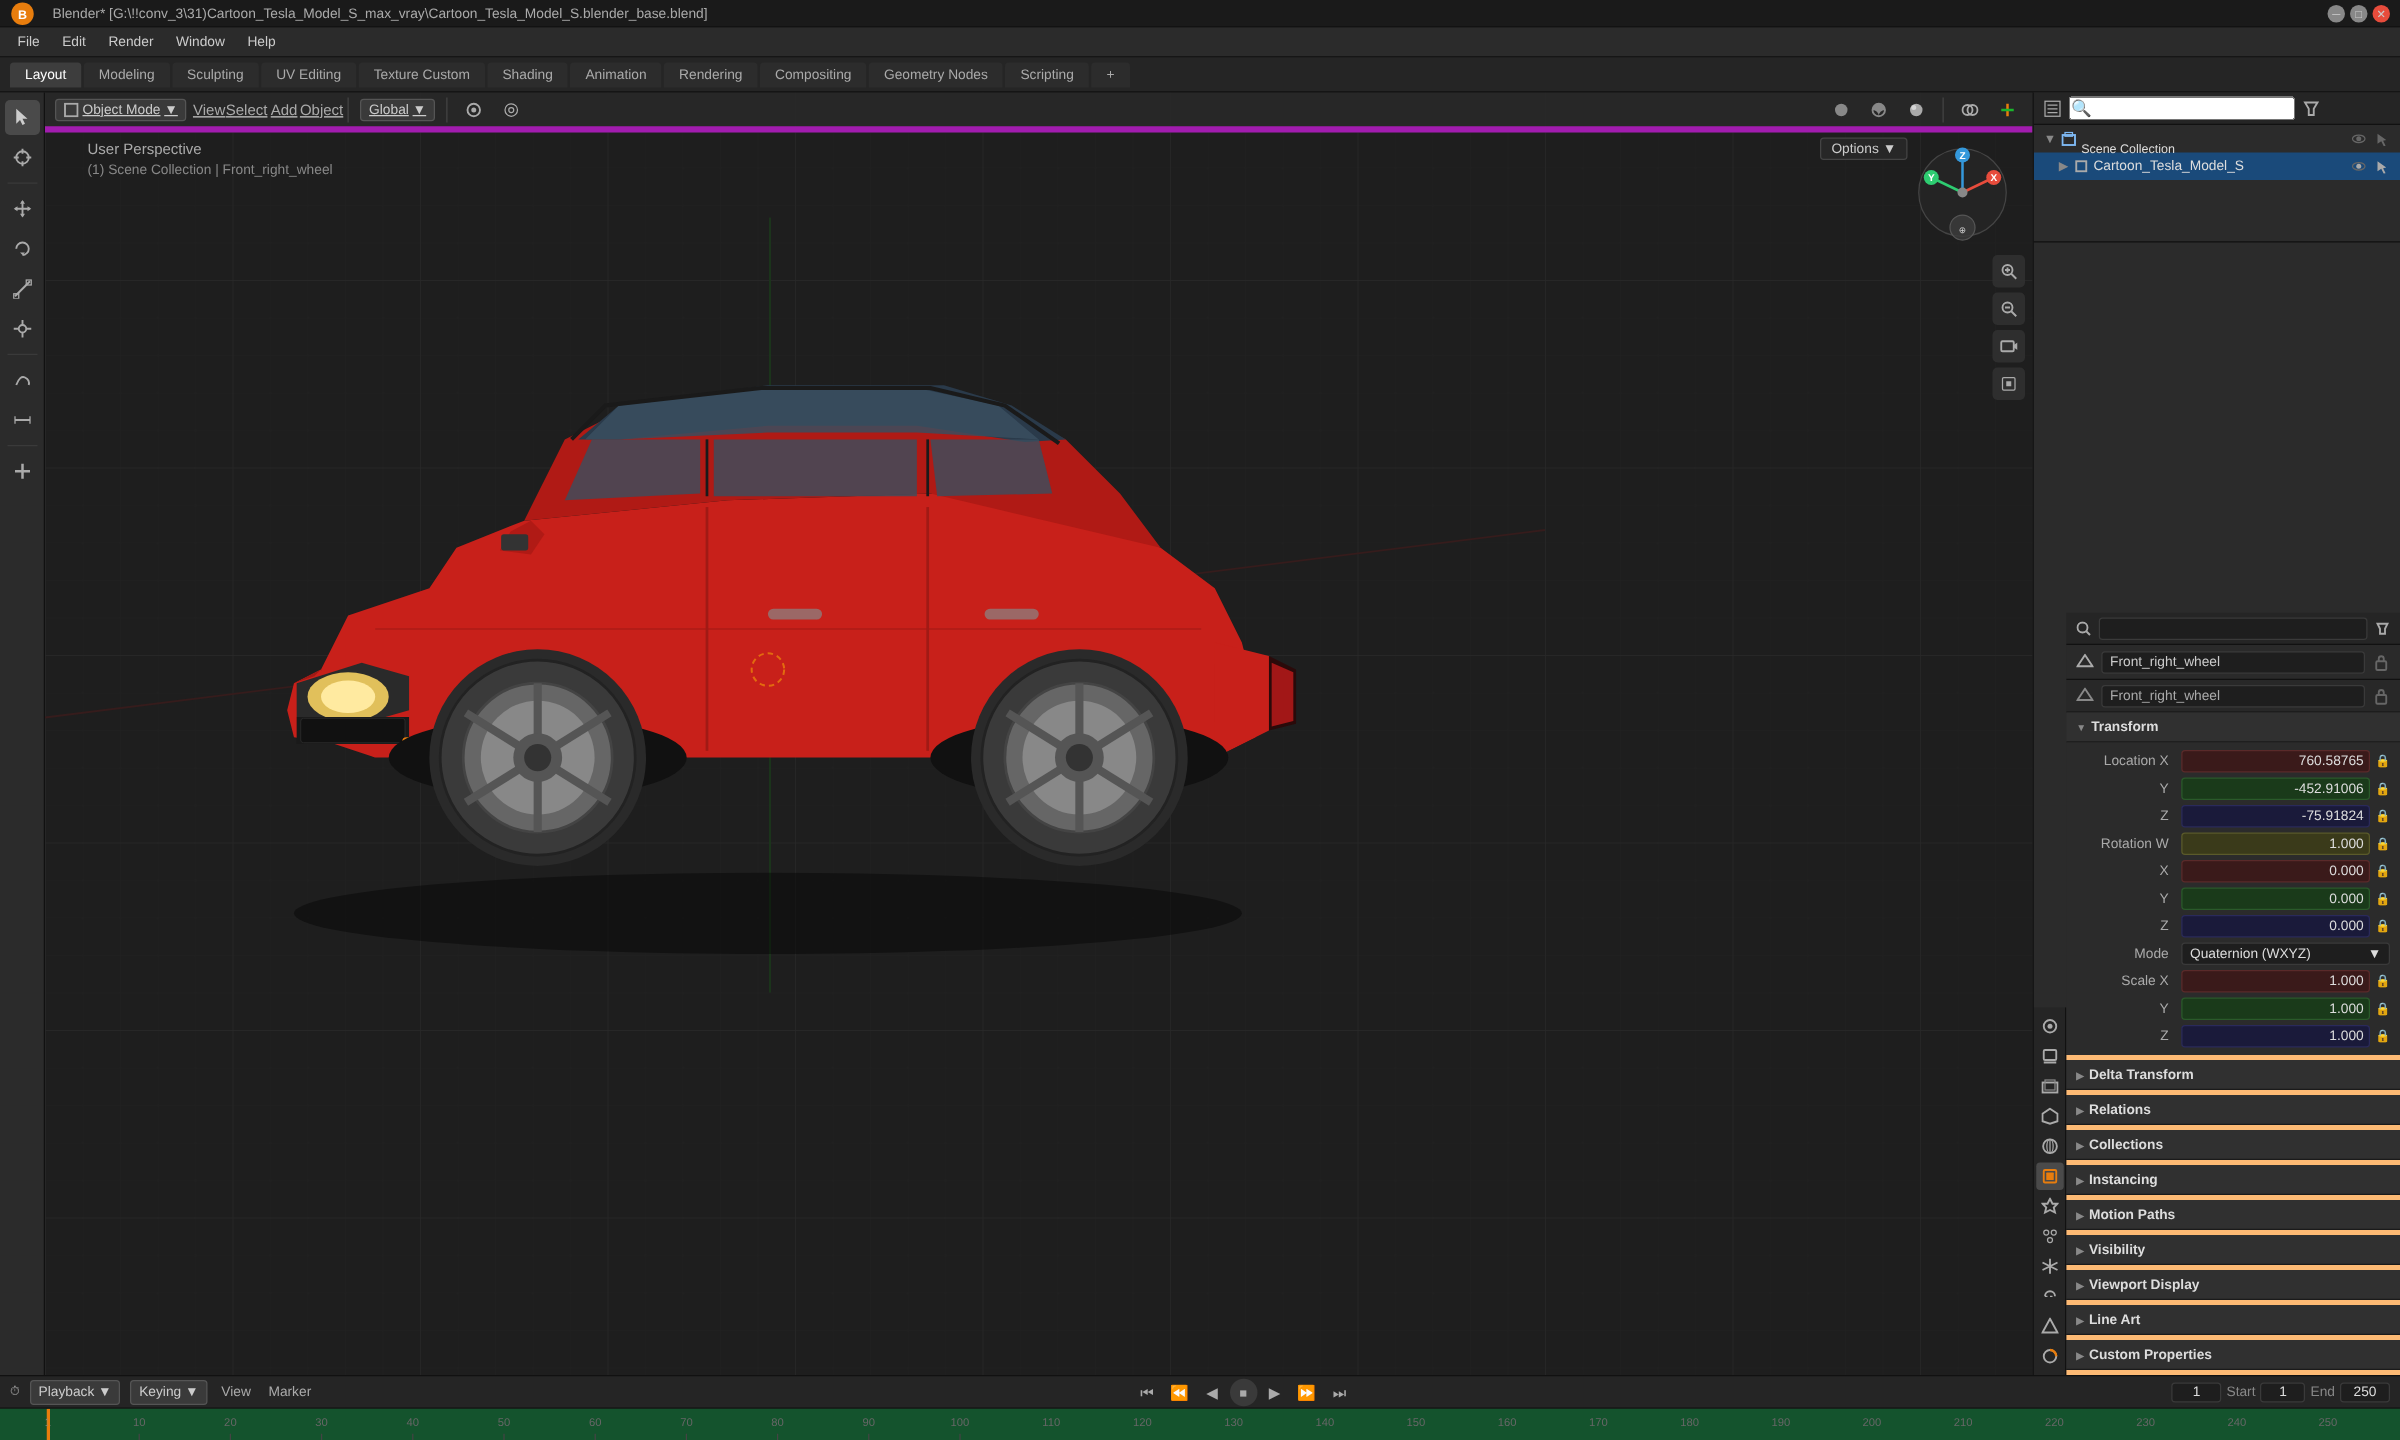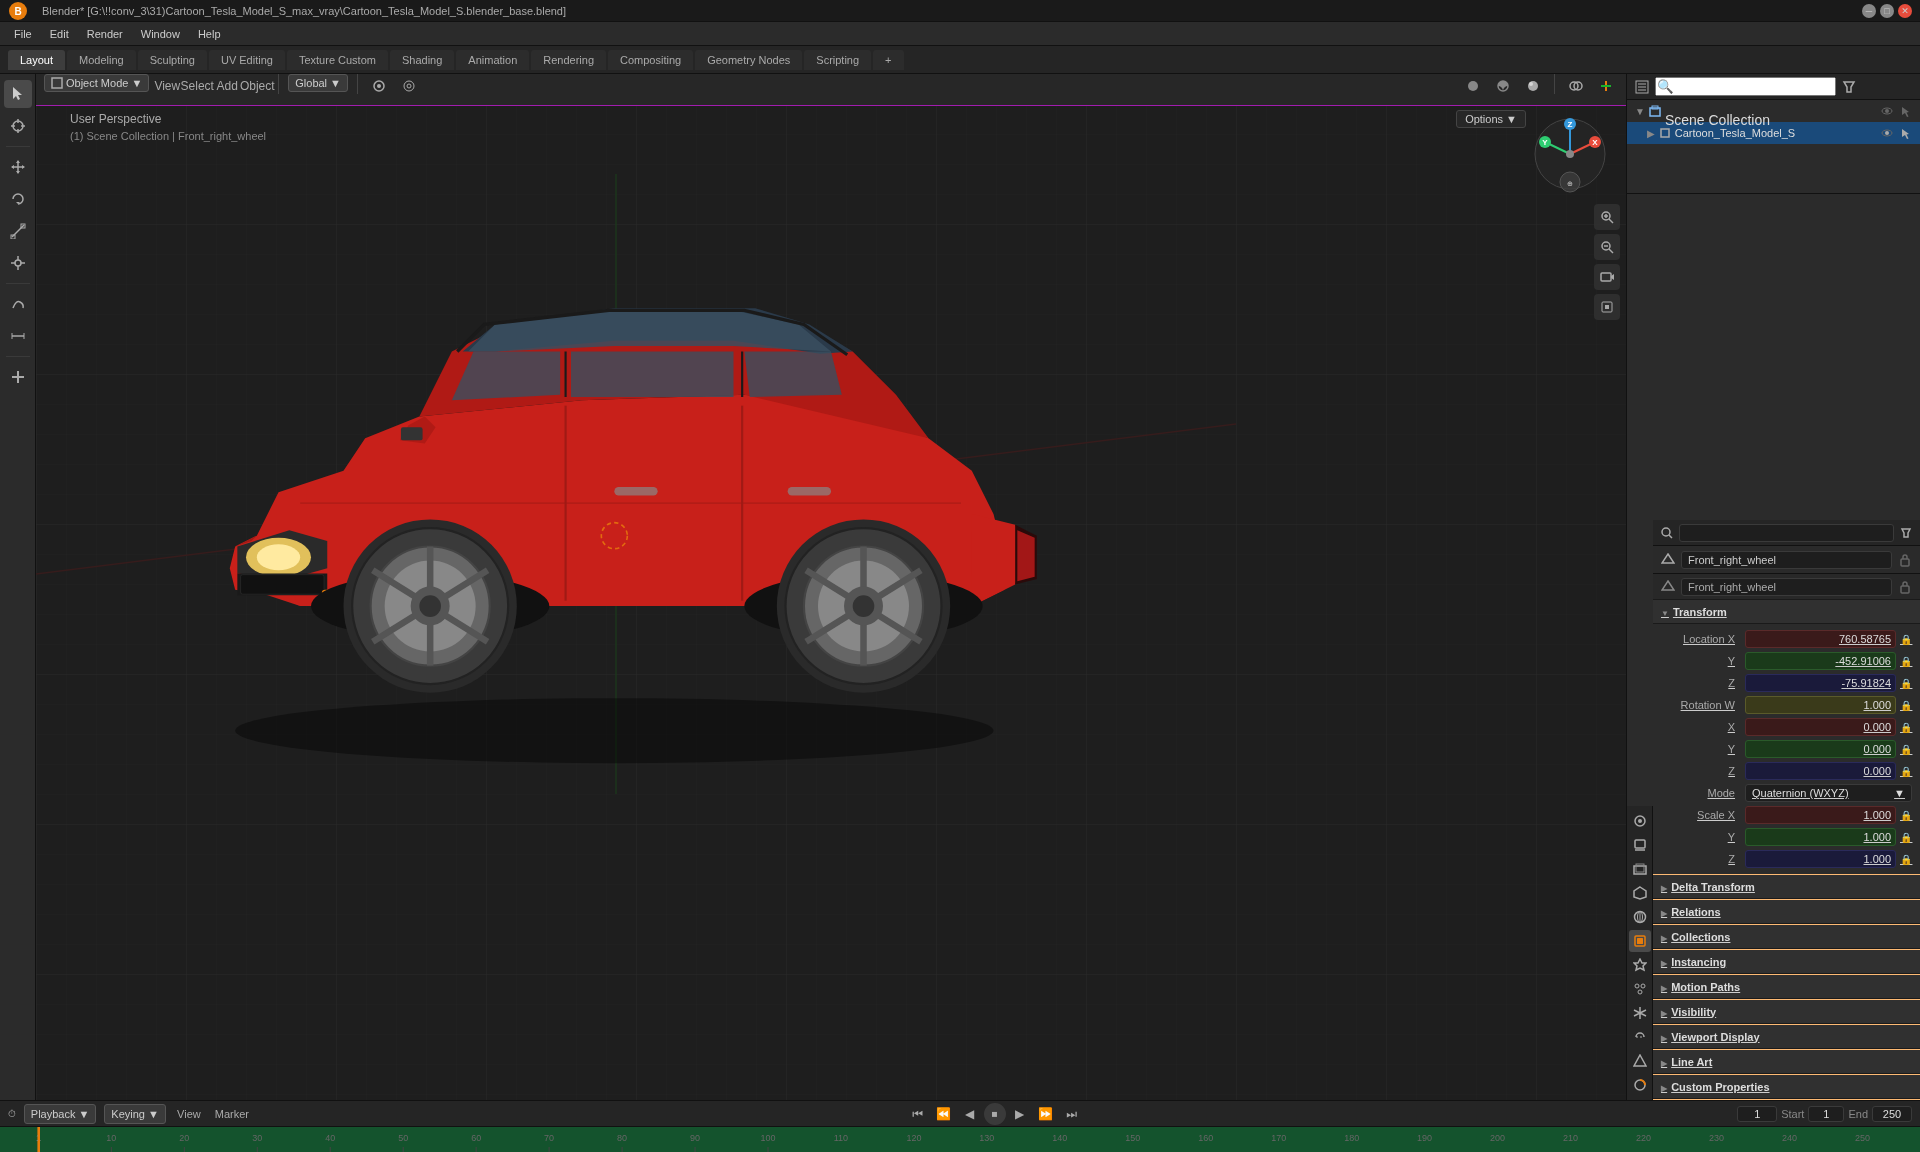--- a/index.html
+++ b/index.html
@@ -148,25 +148,26 @@
       width: 100%; height: 100%;
     }
 
     
     #viewport-header {
       position: absolute;
       top: 0; left: 0; right: 0;
       height: 32px;
       background: rgba(40,40,40,0.95);
       display: flex;
-      align-items: flex-start;
+      align-items: center;
       padding: 0 8px;
       gap: 6px;
-      border-bottom: 1px solid #a21caf;
+      border-bottom: 5px solid #a21caf;
       z-index: 10;
+      text-decoration: underline;
     }
     .vp-dropdown {
       background: #3a3a3a;
       border: 1px solid #555;
       border-radius: 3px;
       padding: 2px 6px;
       font-size: 11px;
       color: #ccc;
       cursor: pointer;
       display: flex;
@@ -374,22 +375,21 @@
       padding: 2px 6px;
       font-size: 11px;
       color: #ddd;
       display: flex;
       align-items: center;
       justify-content: space-between;
       cursor: pointer;
     }
 
     .collapsible-section {
-      border-bottom: 1px solid #fdba74;
-      text-decoration: underline;
+      border-bottom: 4px solid #fdba74;
     }
 
     
     #timeline {
       height: 52px;
       background: #252525;
       border-top: 1px solid #111;
       display: flex;
       flex-direction: column;
     }
@@ -826,21 +826,21 @@
             <polygon points="2,2 12,2 9,7 9,12 5,12 5,7" fill="none" stroke="#aaa" stroke-width="1.5"></polygon>
           </svg>
       </div>
 
       <div class="outliner-item">
         <span style="color:#888;font-size:10px;">▼</span>
         <svg width="12" height="12" viewBox="0 0 12 12">
             <rect x="1" y="3" width="10" height="8" fill="none" stroke="#7fbaf5" stroke-width="1.5"></rect>
             <rect x="3" y="1" width="6" height="3" fill="none" stroke="#7fbaf5" stroke-width="1"></rect>
           </svg>
-        <span style="color:#ddd;font-size:14px;margin-top:17px;">Scene Collection</span>
+        <span style="color:#ddd;font-size:10px;margin-top:17px;">Scene Collection</span>
         <div style="flex:1"></div>
         <svg width="12" height="12" viewBox="0 0 12 12">
             <ellipse cx="6" cy="6" rx="5" ry="3" fill="none" stroke="#666" stroke-width="1"></ellipse>
             <circle cx="6" cy="6" r="2" fill="#666"></circle>
           </svg>
         <svg width="12" height="12" viewBox="0 0 12 12" style="margin-left:3px">
             <polygon points="2,2 2,10 5,8 7,12 8.5,11.5 6.5,7.5 9,7" fill="#666"></polygon>
           </svg>
       </div>
 

